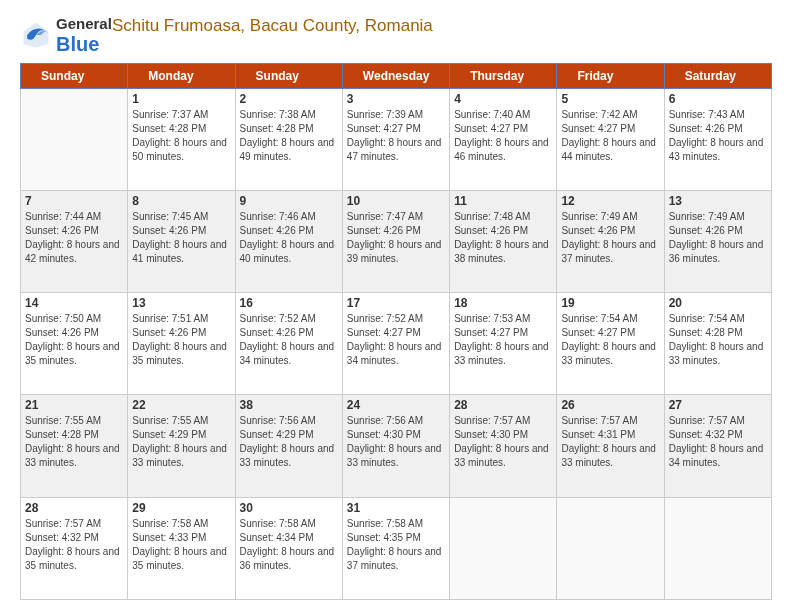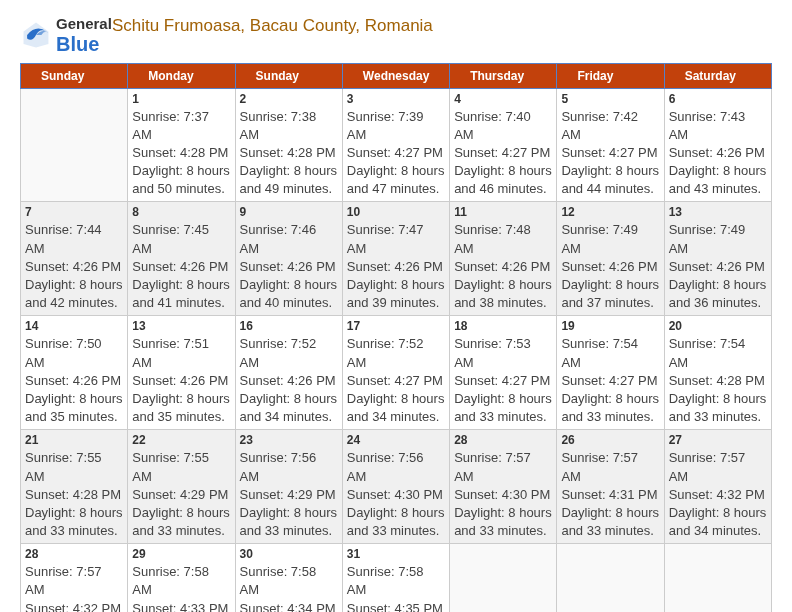--- a/index.html
+++ b/index.html
@@ -87,21 +87,21 @@
       background: #f9f9f9;
     }
     .day-num {
       font-size: 12px;
       font-weight: bold;
       color: #333;
       display: block;
       margin-bottom: 2px;
     }
     .day-info {
-      font-size: 13px;
+      font-size: 10px;
       color: #444;
       line-height: 1.4;
     }
     .row-shaded td {
       background: #f0f0f0;
     }
   </style>
 </head>
 <body>
 
@@ -226,21 +226,21 @@
         <tr class="row-shaded">
           <td>
             <span class="day-num">21</span>
             <div class="day-info">Sunrise: 7:55 AM<br>Sunset: 4:28 PM<br>Daylight: 8 hours and 33 minutes.</div>
           </td>
           <td>
             <span class="day-num">22</span>
             <div class="day-info">Sunrise: 7:55 AM<br>Sunset: 4:29 PM<br>Daylight: 8 hours and 33 minutes.</div>
           </td>
           <td>
-            <span class="day-num">23</span>
+            <span class="day-num">38</span>
             <div class="day-info">Sunrise: 7:56 AM<br>Sunset: 4:29 PM<br>Daylight: 8 hours and 33 minutes.</div>
           </td>
           <td>
             <span class="day-num">24</span>
             <div class="day-info">Sunrise: 7:56 AM<br>Sunset: 4:30 PM<br>Daylight: 8 hours and 33 minutes.</div>
           </td>
           <td>
             <span class="day-num">28</span>
             <div class="day-info">Sunrise: 7:57 AM<br>Sunset: 4:30 PM<br>Daylight: 8 hours and 33 minutes.</div>
           </td>

